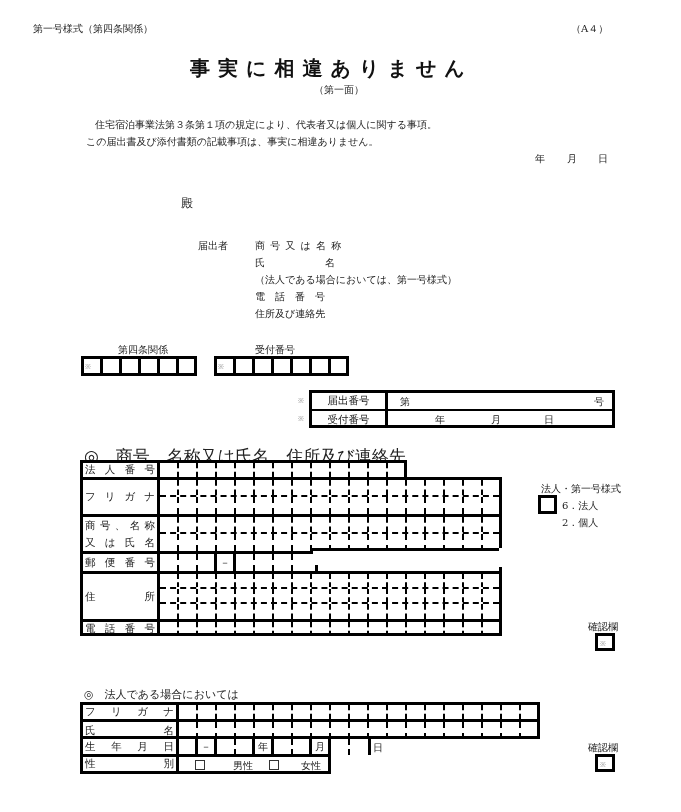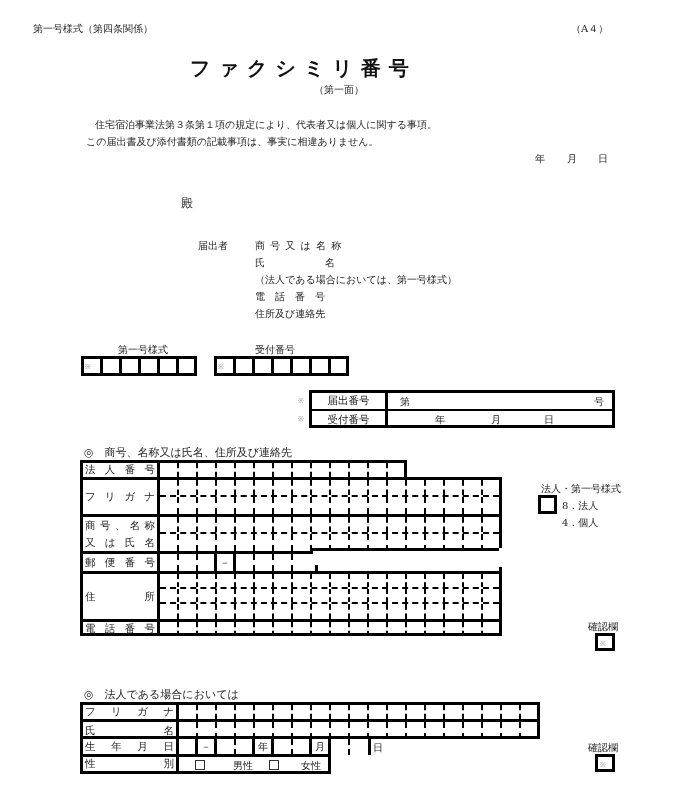--- a/index.html
+++ b/index.html
@@ -18,39 +18,39 @@
   .subrow { border-bottom:2px dashed #000; box-sizing:border-box; }
   .box { position:absolute; border:3px solid #000; box-sizing:border-box; background:#fff; }
   .star { color:#888; font-size:7px; }
   .chk { display:inline-block; width:10px; height:10px; border:1px solid #333; box-sizing:border-box; }
 </style>
 </head>
 <body>
 
 <div class="abs" style="left:33px;top:22px;font-size:10px;">第一号様式（第四条関係）</div>
 <div class="abs" style="left:571px;top:22px;font-size:10px;">（A４）</div>
-<div class="abs title" style="left:190px;top:55px;">ファクシミリ番号</div>
+<div class="abs title" style="left:190px;top:55px;">事実に相違ありません</div>
 <div class="abs" style="left:314px;top:83px;font-size:10px;">（第一面）</div>
 
 <div class="abs" style="left:95px;top:118px;">住宅宿泊事業法第３条第１項の規定により、代表者又は個人に関する事項。</div>
 <div class="abs" style="left:86px;top:135px;">この届出書及び添付書類の記載事項は、事実に相違ありません。</div>
 <div class="abs" style="left:535px;top:152px;">年</div>
 <div class="abs" style="left:567px;top:152px;">月</div>
 <div class="abs" style="left:598px;top:152px;">日</div>
 
 <div class="abs" style="left:181px;top:195px;font-size:12px;">殿</div>
 
 <div class="abs" style="left:198px;top:239px;">届出者</div>
 <div class="abs" style="left:255px;top:239px;letter-spacing:1px;">商 号 又 は 名 称</div>
 <div class="abs" style="left:255px;top:256px;">氏　　　　　　名</div>
 <div class="abs" style="left:255px;top:273px;">（法人である場合においては、第一号様式）</div>
 <div class="abs" style="left:255px;top:290px;">電　話　番　号</div>
 <div class="abs" style="left:255px;top:307px;">住所及び連絡先</div>
 
-<div class="abs" style="left:118px;top:343px;">第一号様式</div>
+<div class="abs" style="left:118px;top:343px;">第四条関係</div>
 <div class="grid" style="left:81px;top:356px;width:116px;height:20px;">
   <div class="cells" style="left:0;right:0;">
     <div class="cell solid" style="width:19px;justify-content:flex-start;padding-left:1px;">
         <span class="star">※</span>
       </div>
     <div class="cell solid" style="width:19px;"></div>
       <div class="cell solid" style="width:19px;"></div>
     <div class="cell solid" style="width:19px;"></div>
       <div class="cell solid" style="width:19px;"></div>
     <div class="cell" style="width:15px;border-right:none;"></div>
@@ -80,21 +80,21 @@
     <div class="abs" style="left:282px;top:2px;">号</div>
   </div>
   <div class="row" style="top:18px;height:17px;border-bottom:none;">
     <div class="lbl" style="width:76px;justify-content:center;">受付番号</div>
     <div class="abs" style="left:123px;top:2px;">年</div>
     <div class="abs" style="left:179px;top:2px;">月</div>
     <div class="abs" style="left:232px;top:2px;">日</div>
   </div>
 </div>
 
-<div class="abs" style="left:84px;top:445px;font-size:11px;">◎　商号、名称又は氏名、住所及び連絡先</div>
+<div class="abs" style="left:84px;top:445px;font-size:17px;">◎　商号、名称又は氏名、住所及び連絡先</div>
 
 <div class="grid" style="left:80px;top:460px;width:327px;height:20px;">
   <div class="lbl spread" style="width:77px;">
       <span>法</span>
       <span>人</span>
       <span>番</span>
       <span>号</span>
     </div>
   <div class="cells" id="cn" style="left:77px;right:0;">
       <div class="cell" style="width: 19px;"></div>
@@ -339,22 +339,22 @@
       </div>
   </div>
 </div>
 
 <div style="position:absolute;left:313px;top:551px;width:189px;height:14px;background:#fff;border-left:none;"></div>
 <div style="position:absolute;left:310px;top:548px;width:195px;height:3px;background:#000;"></div>
 <div style="position:absolute;left:499px;top:548px;width:6px;height:19px;background:#fff;"></div>
 
 <div class="abs" style="left:541px;top:482px;">法人・第一号様式</div>
 <div class="box" style="left:538px;top:495px;width:19px;height:19px;"></div>
-<div class="abs" style="left:562px;top:499px;">8．法人</div>
-<div class="abs" style="left:562px;top:516px;">4．個人</div>
+<div class="abs" style="left:562px;top:499px;">6．法人</div>
+<div class="abs" style="left:562px;top:516px;">2．個人</div>
 
 <div class="abs" style="left:588px;top:620px;">確認欄</div>
 <div class="box" style="left:595px;top:633px;width:20px;height:18px;">
     <span class="star" style="position:absolute;left:2px;top:3px;">※</span>
   </div>
 
 <div class="abs" style="left:84px;top:687px;font-size:11px;">◎　法人である場合においては</div>
 <div class="grid" style="left:80px;top:702px;width:460px;height:37px;">
   <div class="row" style="top:0;height:17px;">
     <div class="lbl spread" style="width:96px;">

